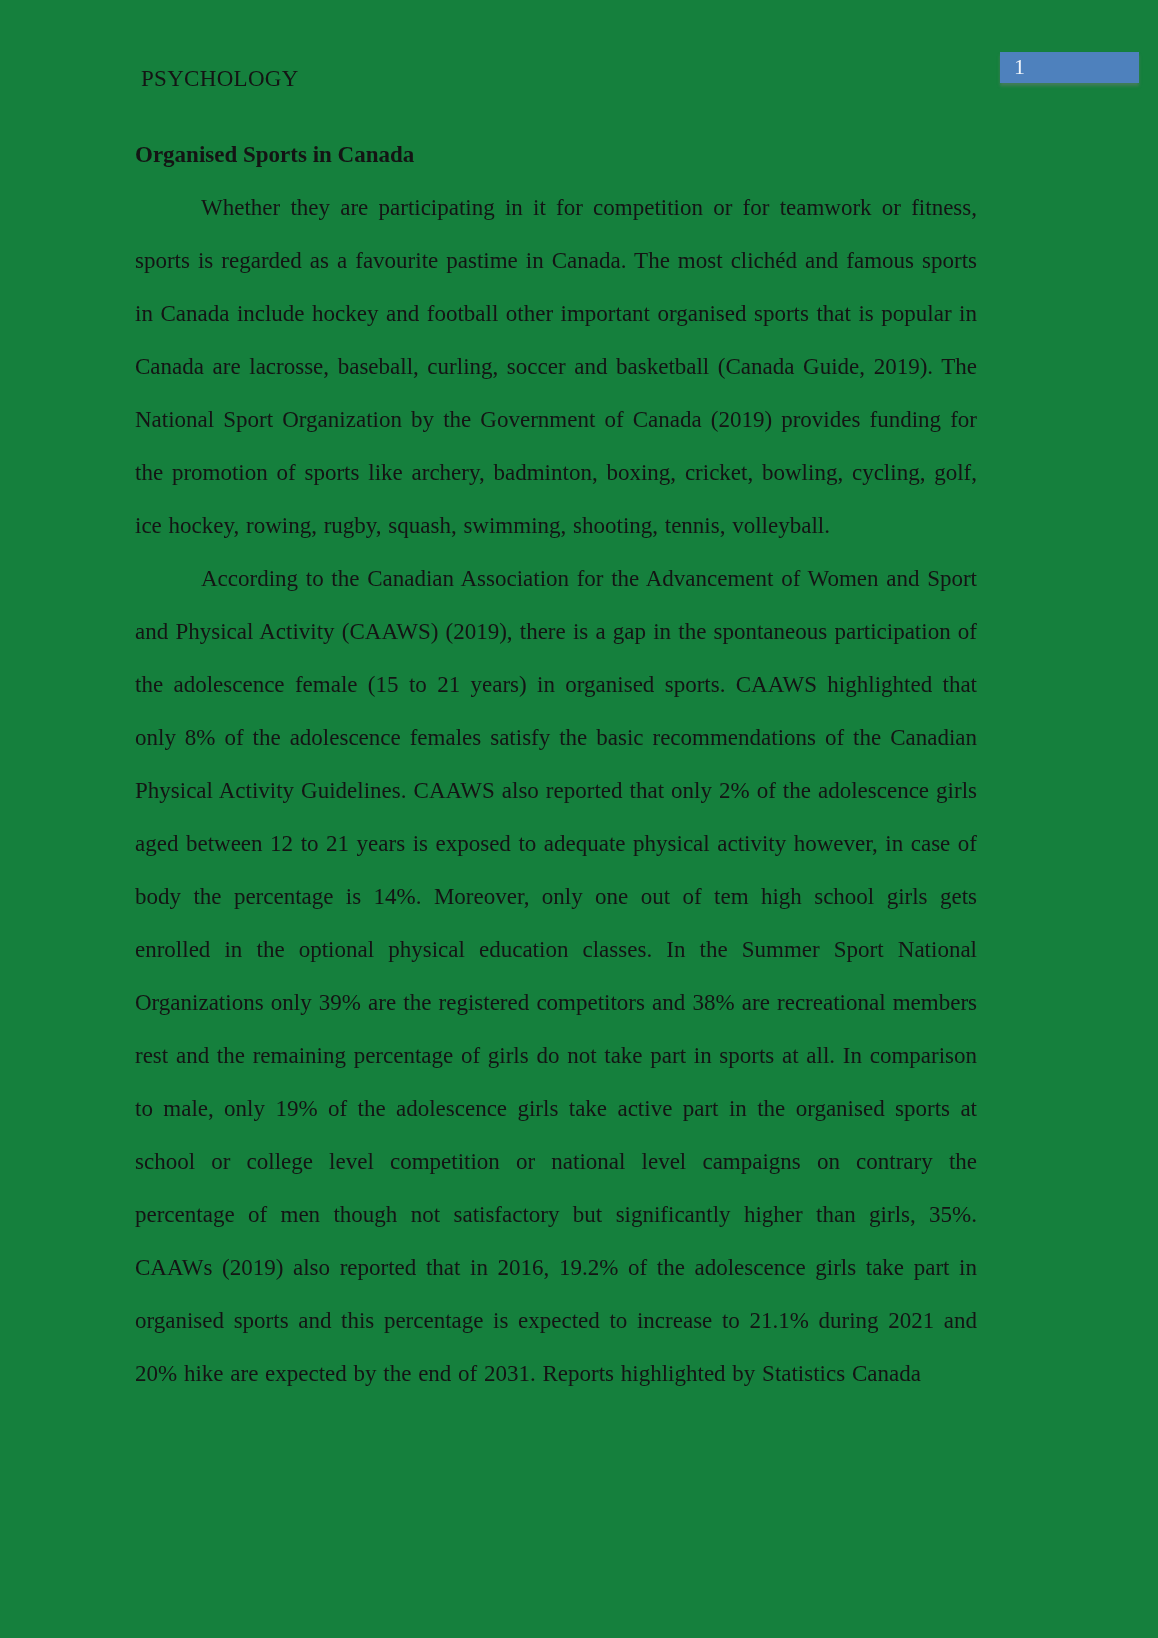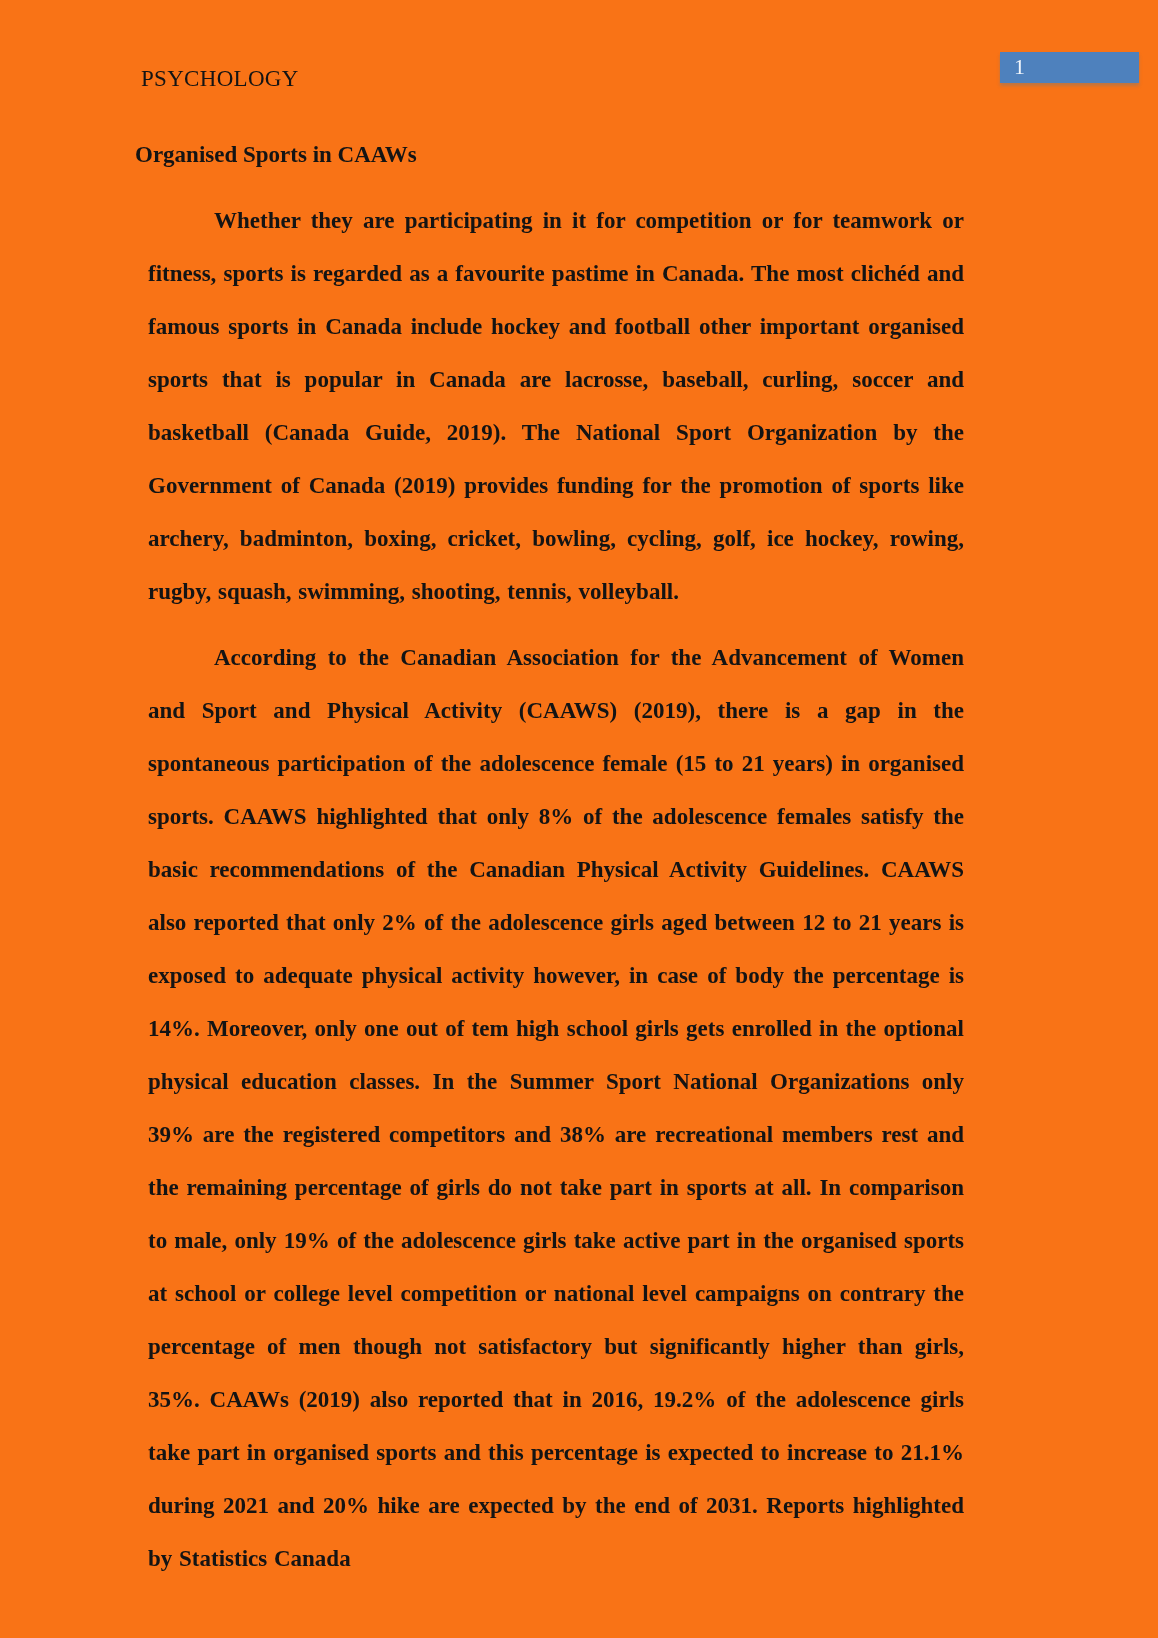--- a/index.html
+++ b/index.html
@@ -8,21 +8,21 @@
     padding: 0;
     width: 1158px;
     height: 1638px;
     background: #ffffff;
     overflow: hidden;
   }
   .page {
     position: relative;
     width: 1158px;
     height: 1638px;
-    background: #f97316;
+    background: #15803d;
     font-family: "Liberation Serif", "DejaVu Serif", serif;
     color: #141414;
   }
   .running-head {
     position: absolute;
     left: 141px;
     top: 66px;
     font-size: 23px;
     line-height: 26px;
     letter-spacing: 0.3px;
@@ -56,41 +56,40 @@
     margin: 0;
     font-size: 23px;
     font-weight: bold;
     line-height: 53px;
     text-align: left;
   }
   .section-heading.spaced {
     margin-top: 55px;
   }
   .body-paragraph {
-    margin: 13px;
+    margin: 0;
     text-align: justify;
     text-indent: 66px;
     word-spacing: 1px;
-    font-weight: bold;
   }
 </style>
 </head>
 <body>
 
 <div class="page">
 
   <div class="running-head">PSYCHOLOGY</div>
 
   <div class="page-number-badge">
     <span class="num">1</span>
   </div>
 
   <div class="content">
 
-    <h2 class="section-heading">Organised Sports in CAAWs</h2>
+    <h2 class="section-heading">Organised Sports in Canada</h2>
 
     <p class="body-paragraph">Whether they are participating in it for competition or for teamwork or fitness, sports is regarded as a favourite pastime in Canada. The most clichéd and famous sports in Canada include hockey and football other important organised sports that is popular in Canada are lacrosse, baseball, curling, soccer and basketball (Canada Guide, 2019). The National Sport Organization by the Government of Canada (2019) provides funding for the promotion of sports like archery, badminton, boxing, cricket, bowling, cycling, golf, ice hockey, rowing, rugby, squash, swimming, shooting, tennis, volleyball.</p>
 
 
     <p class="body-paragraph">According to the Canadian Association for the Advancement of Women and Sport and Physical Activity (CAAWS) (2019), there is a gap in the spontaneous participation of the adolescence female (15 to 21 years) in organised sports. CAAWS highlighted that only 8% of the adolescence females satisfy the basic recommendations of the Canadian Physical Activity Guidelines. CAAWS also reported that only 2% of the adolescence girls aged between 12 to 21 years is exposed to adequate physical activity however, in case of body the percentage is 14%. Moreover, only one out of tem high school girls gets enrolled in the optional physical education classes. In the Summer Sport National Organizations only 39% are the registered competitors and 38% are recreational members rest and the remaining percentage of girls do not take part in sports at all. In comparison to male, only 19% of the adolescence girls take active part in the organised sports at school or college level competition or national level campaigns on contrary the percentage of men though not satisfactory but significantly higher than girls, 35%.  CAAWs (2019) also reported that in 2016, 19.2% of the adolescence girls take part in organised sports and this percentage is expected to increase to 21.1% during 2021 and 20% hike are expected by the end of 2031. Reports highlighted by Statistics Canada</p>
 
   </div>
 
 </div>
 

